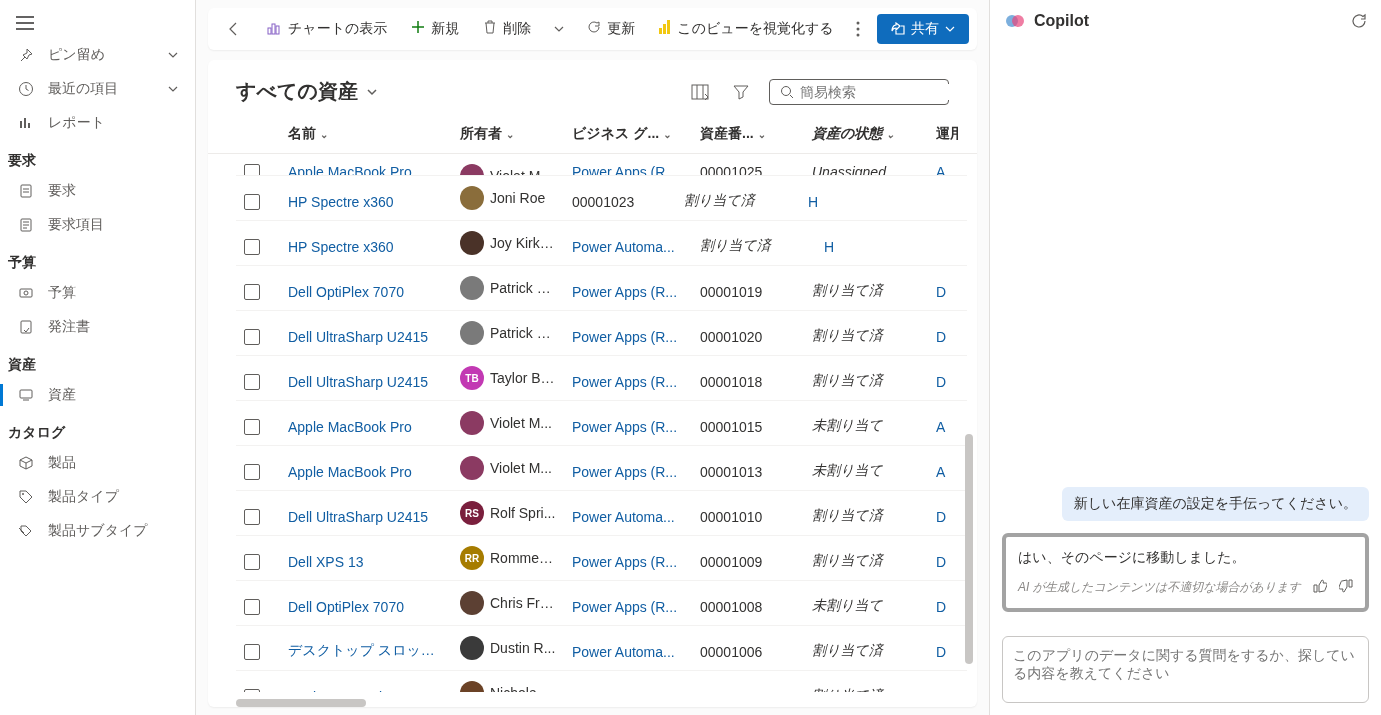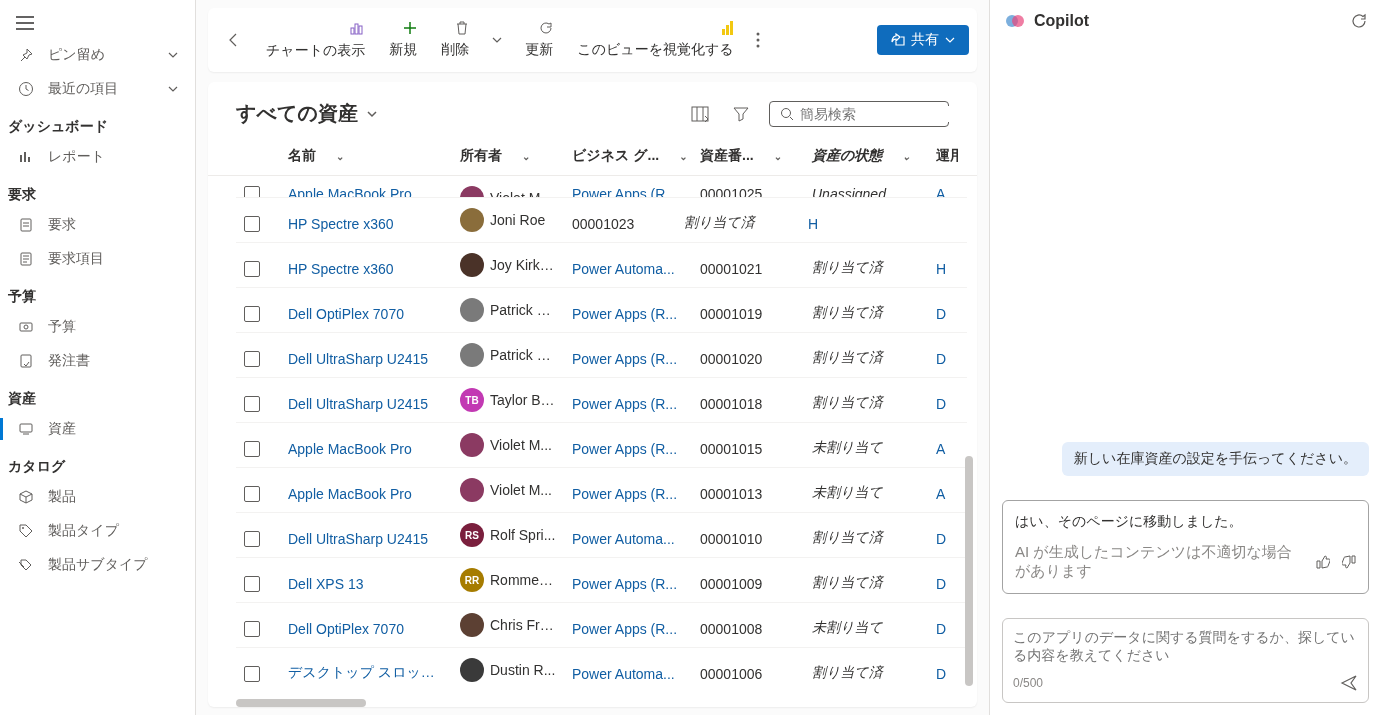--- a/index.html
+++ b/index.html
@@ -13,39 +13,39 @@
   .nav-item .icon { width: 20px; margin-right: 12px; display:flex; align-items:center; justify-content:center; color:#605e5c;}
   .nav-item .chev { margin-left: auto; color:#605e5c; }
   .nav-section { padding: 12px 16px 4px 8px; font-weight: 600; font-size: 14px; color: #323130; }
   .nav-item.active::before{content:""; position:absolute; left:0; top:6px; bottom:6px; width:3px; background:#0078d4;}
   .nav-item.active{ font-weight:400; }
 
   
   .main { flex: 1; display: flex; flex-direction: column; background:#fbfbfb; padding: 8px 12px; overflow:hidden;}
   .cmdbar { background:#fff; border-radius: 6px; padding: 6px 8px; display:flex; align-items:center; gap:4px; box-shadow: 0 1px 2px rgba(0,0,0,0.06);}
   .cmd-back{ padding:6px 10px; cursor:pointer; color:#605e5c;}
-  .cmd-btn{ display:flex; align-items:flex-end; padding:6px 10px; cursor:pointer; border-radius:4px; gap:6px; font-size:14px;flex-direction:column;}
+  .cmd-btn{ display:flex; align-items:flex-start; padding:6px 10px; cursor:pointer; border-radius:4px; gap:6px; font-size:14px;}
   .cmd-btn .ci{display:inline-flex; align-items:center; justify-content:center;}
   .cmd-more{padding:6px 8px; cursor:pointer;}
   .cmd-share{ margin-left:auto; background:#0f6cbd; color:#fff; padding:6px 14px; border-radius:4px; display:flex; align-items:center; gap:6px; cursor:pointer;}
   .cmd-share .chev{font-size:10px;}
 
   .card{ background:#fff; border-radius:6px; margin-top:10px; flex:1; display:flex; flex-direction:column; overflow:hidden; box-shadow: 0 1px 2px rgba(0,0,0,0.06);}
   .card-header{ display:flex; align-items:center; padding:18px 28px 10px 28px;}
   .view-title{ font-size:20px; font-weight:600; display:flex; align-items:center; gap:8px;}
   .view-title .chev{font-size:12px; color:#605e5c;}
   .header-tools{ margin-left:auto; display:flex; align-items:center; gap:16px;}
   .hdr-icon{ cursor:pointer; color:#605e5c; padding:4px;}
   .search-box{ display:flex; align-items:center; border:1px solid #605e5c; border-radius:4px; padding:4px 10px; width:180px;}
   .search-box input{ border:none; outline:none; font-size:14px; flex:1; }
   .search-box .sico{margin-right:6px; color:#605e5c;}
 
   .grid-wrap{ flex:1; overflow:hidden; position:relative;}
   .grid-head{ display:flex; border-bottom:1px solid #edebe9; padding:0 10px 0 28px; font-weight:600; font-size:14px;}
-  .gh{ padding:10px 8px; display:flex; align-items:center; gap:20px; overflow:hidden; white-space:nowrap; text-overflow:ellipsis;}
+  .gh{ padding:10px 8px; display:flex; align-items:center; gap:4px; overflow:hidden; white-space:nowrap; text-overflow:ellipsis;}
   .gh .chev{font-size:10px; color:#605e5c;}
   .col-check{width:44px;}
   .col-name{width:172px;}
   .col-owner{width:112px;}
   .col-bg{width:128px;}
   .col-num{width:112px;}
   .col-state{width:124px;font-style:italic;}
   .col-op{width:30px;}
 
   .grid-body{ overflow-y:auto; height: calc(100% - 40px); padding:0 10px 0 28px; position:relative;}
@@ -59,23 +59,23 @@
   .hscroll{height:8px; width:130px; background:#c8c6c4; border-radius:4px; margin:6px 0 0 28px;}
 
   
   .copilot{ width:392px; border-left:1px solid #e1dfdd; display:flex; flex-direction:column;}
   .cp-head{display:flex; align-items:center; padding:10px 14px; gap:8px;}
   .cp-logo{width:22px; height:22px;}
   .cp-title{font-weight:600; font-size:16px;}
   .cp-refresh{margin-left:auto; cursor:pointer; color:#605e5c;}
   .cp-body{flex:1; display:flex; flex-direction:column; padding:12px; overflow:hidden;}
   .cp-spacer{flex:1;}
-  .user-msg{ align-self:flex-end; background:#e4eefb; border-radius:6px; padding:8px 12px; font-size:14px; max-width:90%; margin-bottom:24px;}
-  .bot-msg{ border:1px solid #a3a3a3; border-radius:6px; padding:12px; font-size:14px; margin-bottom:12px;}
-  .bot-disclaimer{font-size:15px; color:#8a8886; margin-top:12px; display:flex; align-items:center; gap:12px;}
+  .user-msg{ align-self:flex-end; background:#e4eefb; border-radius:6px; padding:8px 12px; font-size:14px; max-width:90%; margin-bottom:12px;}
+  .bot-msg{ border:4px solid #a3a3a3; border-radius:6px; padding:12px; font-size:14px; margin-bottom:12px;}
+  .bot-disclaimer{font-size:12px; color:#8a8886; margin-top:12px; display:flex; align-items:flex-start; gap:12px;font-style:italic;}
   .thumb{cursor:pointer; color:#605e5c;}
   .cp-input{ border:1px solid #c8c6c4; border-radius:6px; padding:10px; margin:0 12px 12px 12px;}
   .cp-input textarea{width:100%; border:none; outline:none; resize:none; font-family:inherit; font-size:14px; color:#605e5c; height:42px;}
   .cp-input .foot{display:flex; align-items:center; font-size:12px; color:#8a8886;}
   .cp-input .send{margin-left:auto; cursor:pointer; color:#605e5c;}
 
   svg{display:block;}
 </style>
 </head>
 <body>
@@ -109,21 +109,20 @@
           </svg>
         </span>
       <span>最近の項目</span>
       <span class="chev">
           <svg width="12" height="12" viewBox="0 0 12 12">
             <path d="M2 4l4 4 4-4" stroke="#605e5c" stroke-width="1.2" fill="none"></path>
           </svg>
         </span>
     </div>
 
-    <div class="nav-section">ダッシュボード</div>
     <div class="nav-item">
       <span class="icon">
           <svg width="16" height="16" viewBox="0 0 16 16">
             <rect x="2" y="6" width="2" height="7" fill="#605e5c"></rect>
             <rect x="6" y="3" width="2" height="10" fill="#605e5c"></rect>
             <rect x="10" y="8" width="2" height="5" fill="#605e5c"></rect>
           </svg>
         </span>
       <span>レポート</span>
     </div>
@@ -379,21 +378,20 @@
             <div class="row">
               <div class="cell col-check">
                 <div class="checkbox"></div>
               </div>
               <div class="cell col-name link">HP Spectre x360</div>
               <div class="cell col-owner cell-owner">
                 <div class="avatar" style="background:#4a3228"></div>
                 <span class="link" style="overflow:hidden;text-overflow:ellipsis">Joy Kirkw...</span>
               </div>
               <div class="cell col-bg link">Power Automa...</div>
-              <div class="cell col-num">00001021</div>
               <div class="cell col-state">割り当て済</div>
               <div class="cell col-op link">H</div>
             </div>
             <div class="row">
               <div class="cell col-check">
                 <div class="checkbox"></div>
               </div>
               <div class="cell col-name link">Dell OptiPlex 7070</div>
               <div class="cell col-owner cell-owner">
                 <div class="avatar" style="background:#7a7a7a"></div>
@@ -566,24 +564,16 @@
           <span class="thumb">
               <svg width="14" height="14" viewBox="0 0 14 14">
                 <path d="M10 8V1h3v7zm-2-7v7l-3 5c-1 0-2-1-1-3H1c-1 0-1-1-1-2l2-5c0-1 1-1 1-1z" fill="none" stroke="#605e5c"></path>
               </svg>
             </span>
         </div>
       </div>
     </div>
     <div class="cp-input">
       <textarea placeholder="このアプリのデータに関する質問をするか、探している内容を教えてください" style=""></textarea>
-      <div class="foot">
-        <span>0/500</span>
-        <span class="send">
-            <svg width="18" height="18" viewBox="0 0 18 18">
-              <path d="M2 9l14-7-5 7 5 7z" fill="none" stroke="#605e5c" stroke-width="1.2"></path>
-            </svg>
-          </span>
-      </div>
     </div>
   </div>
 
 </div>
 
 </body></html>

